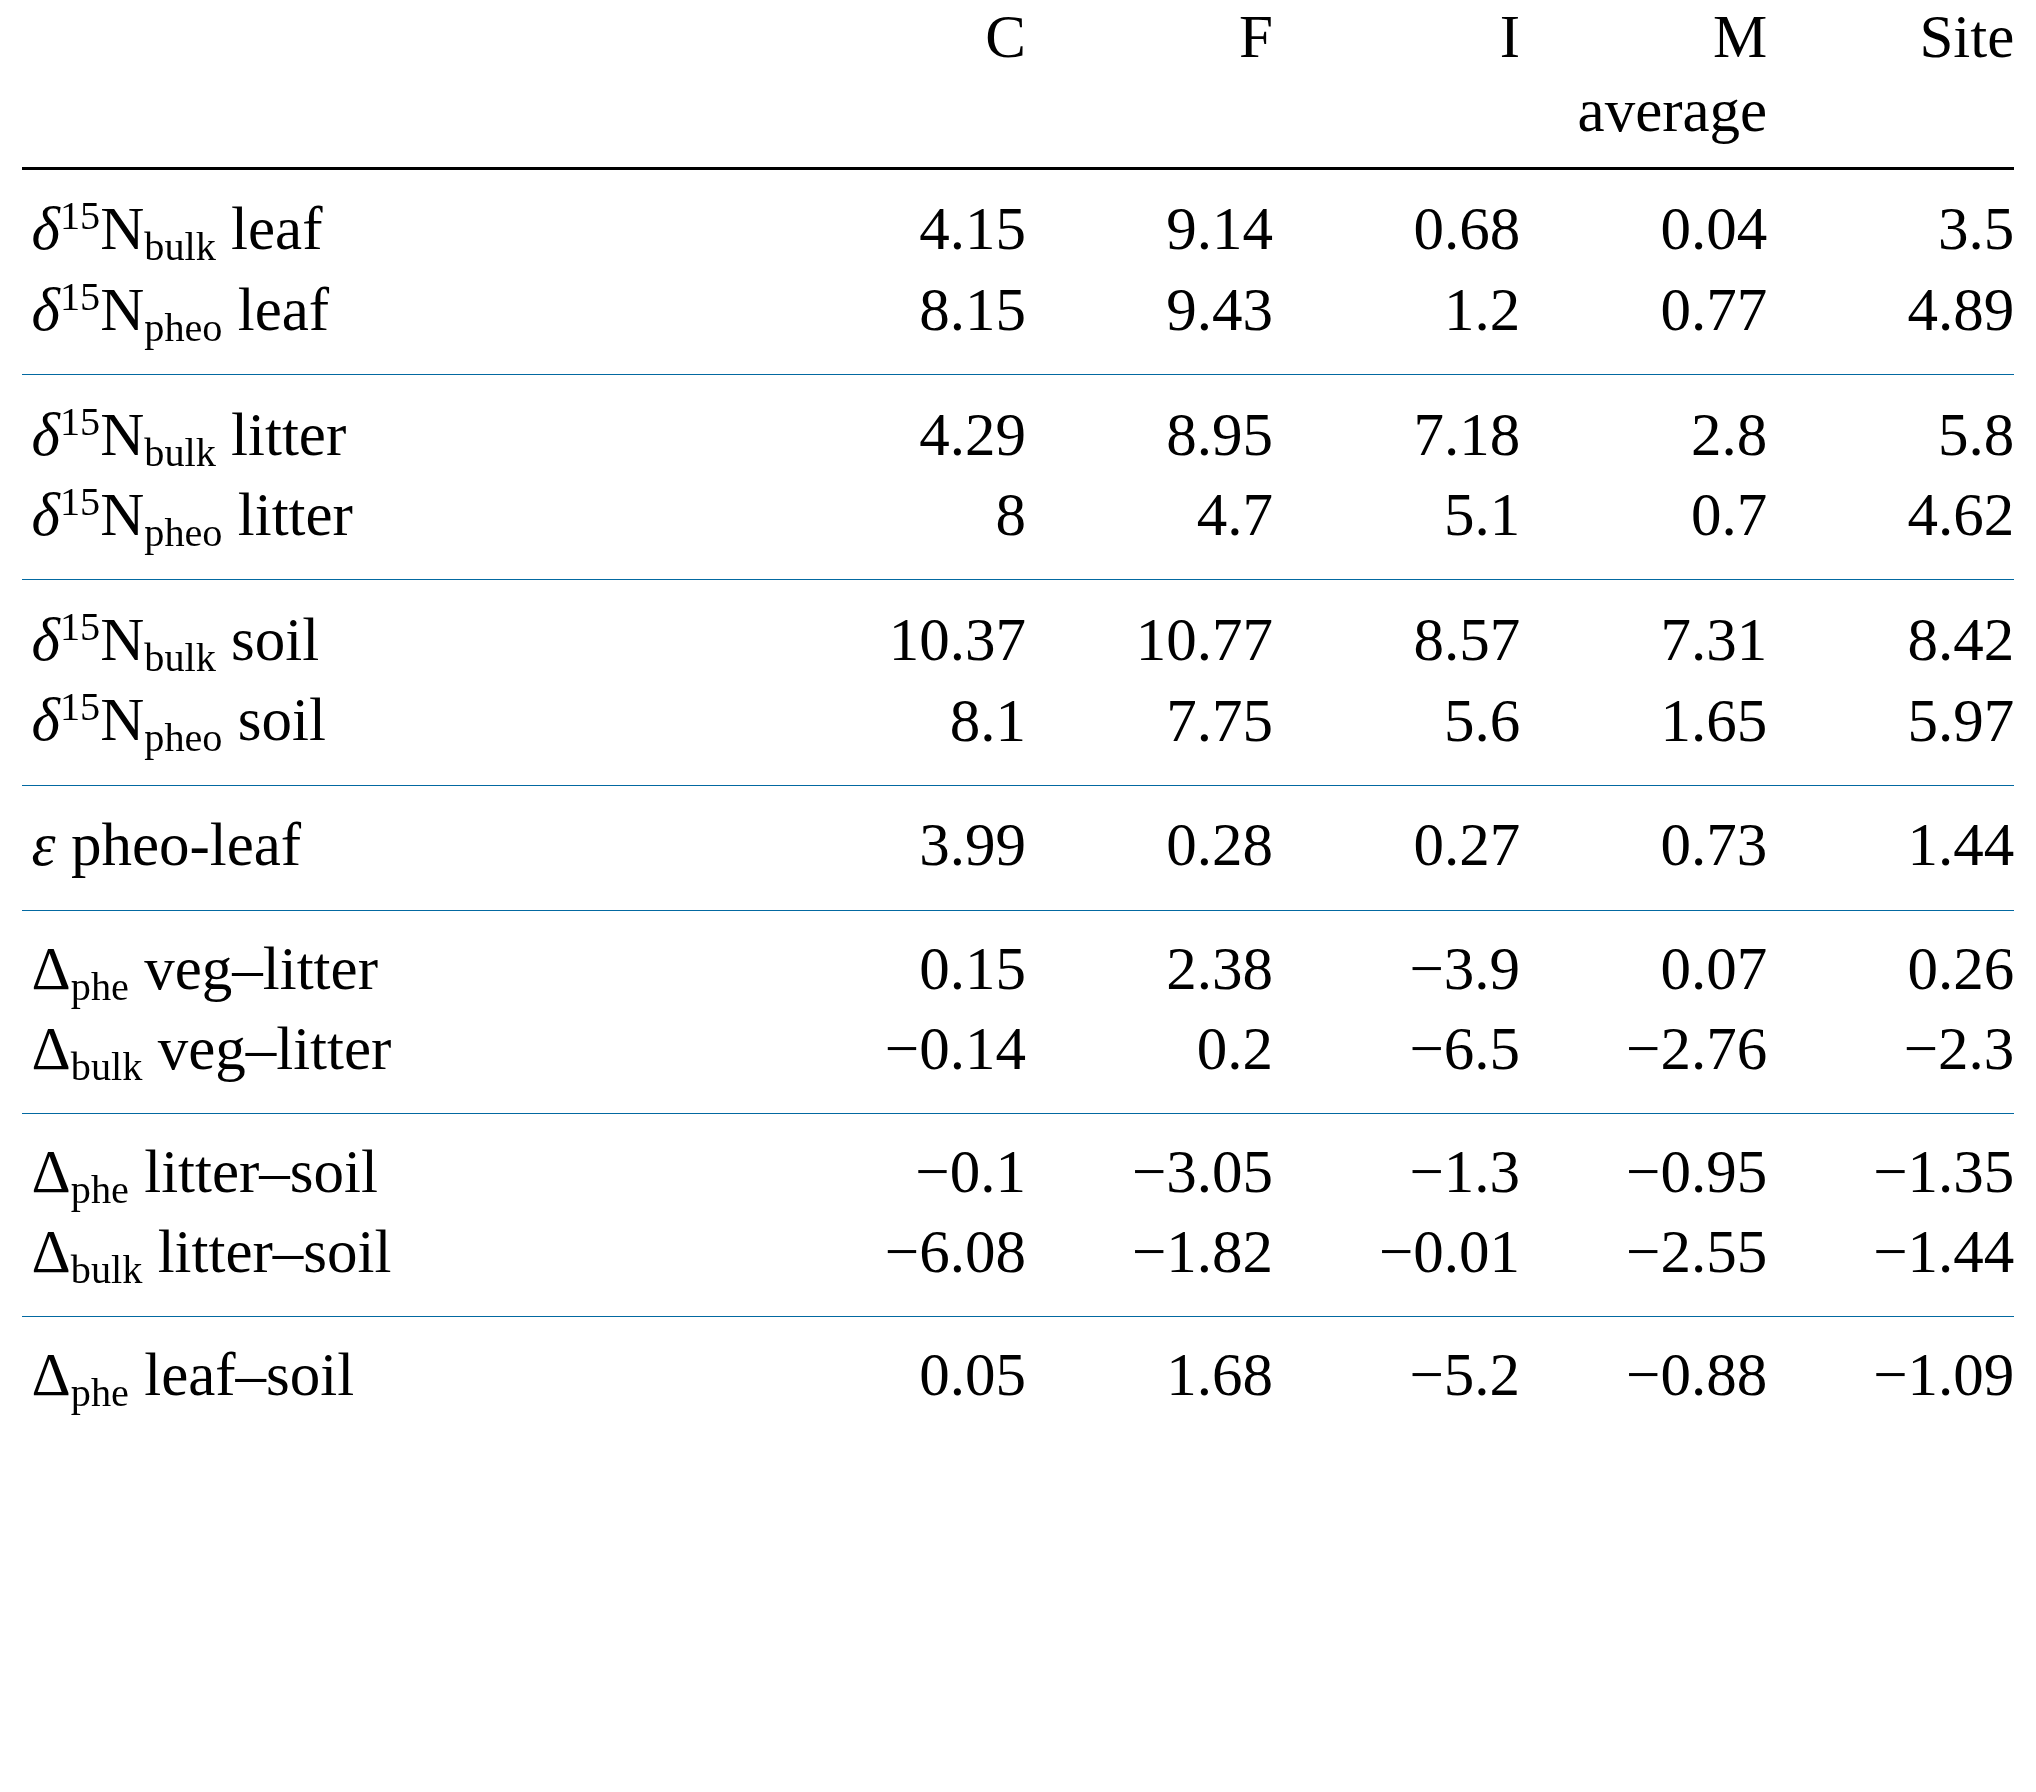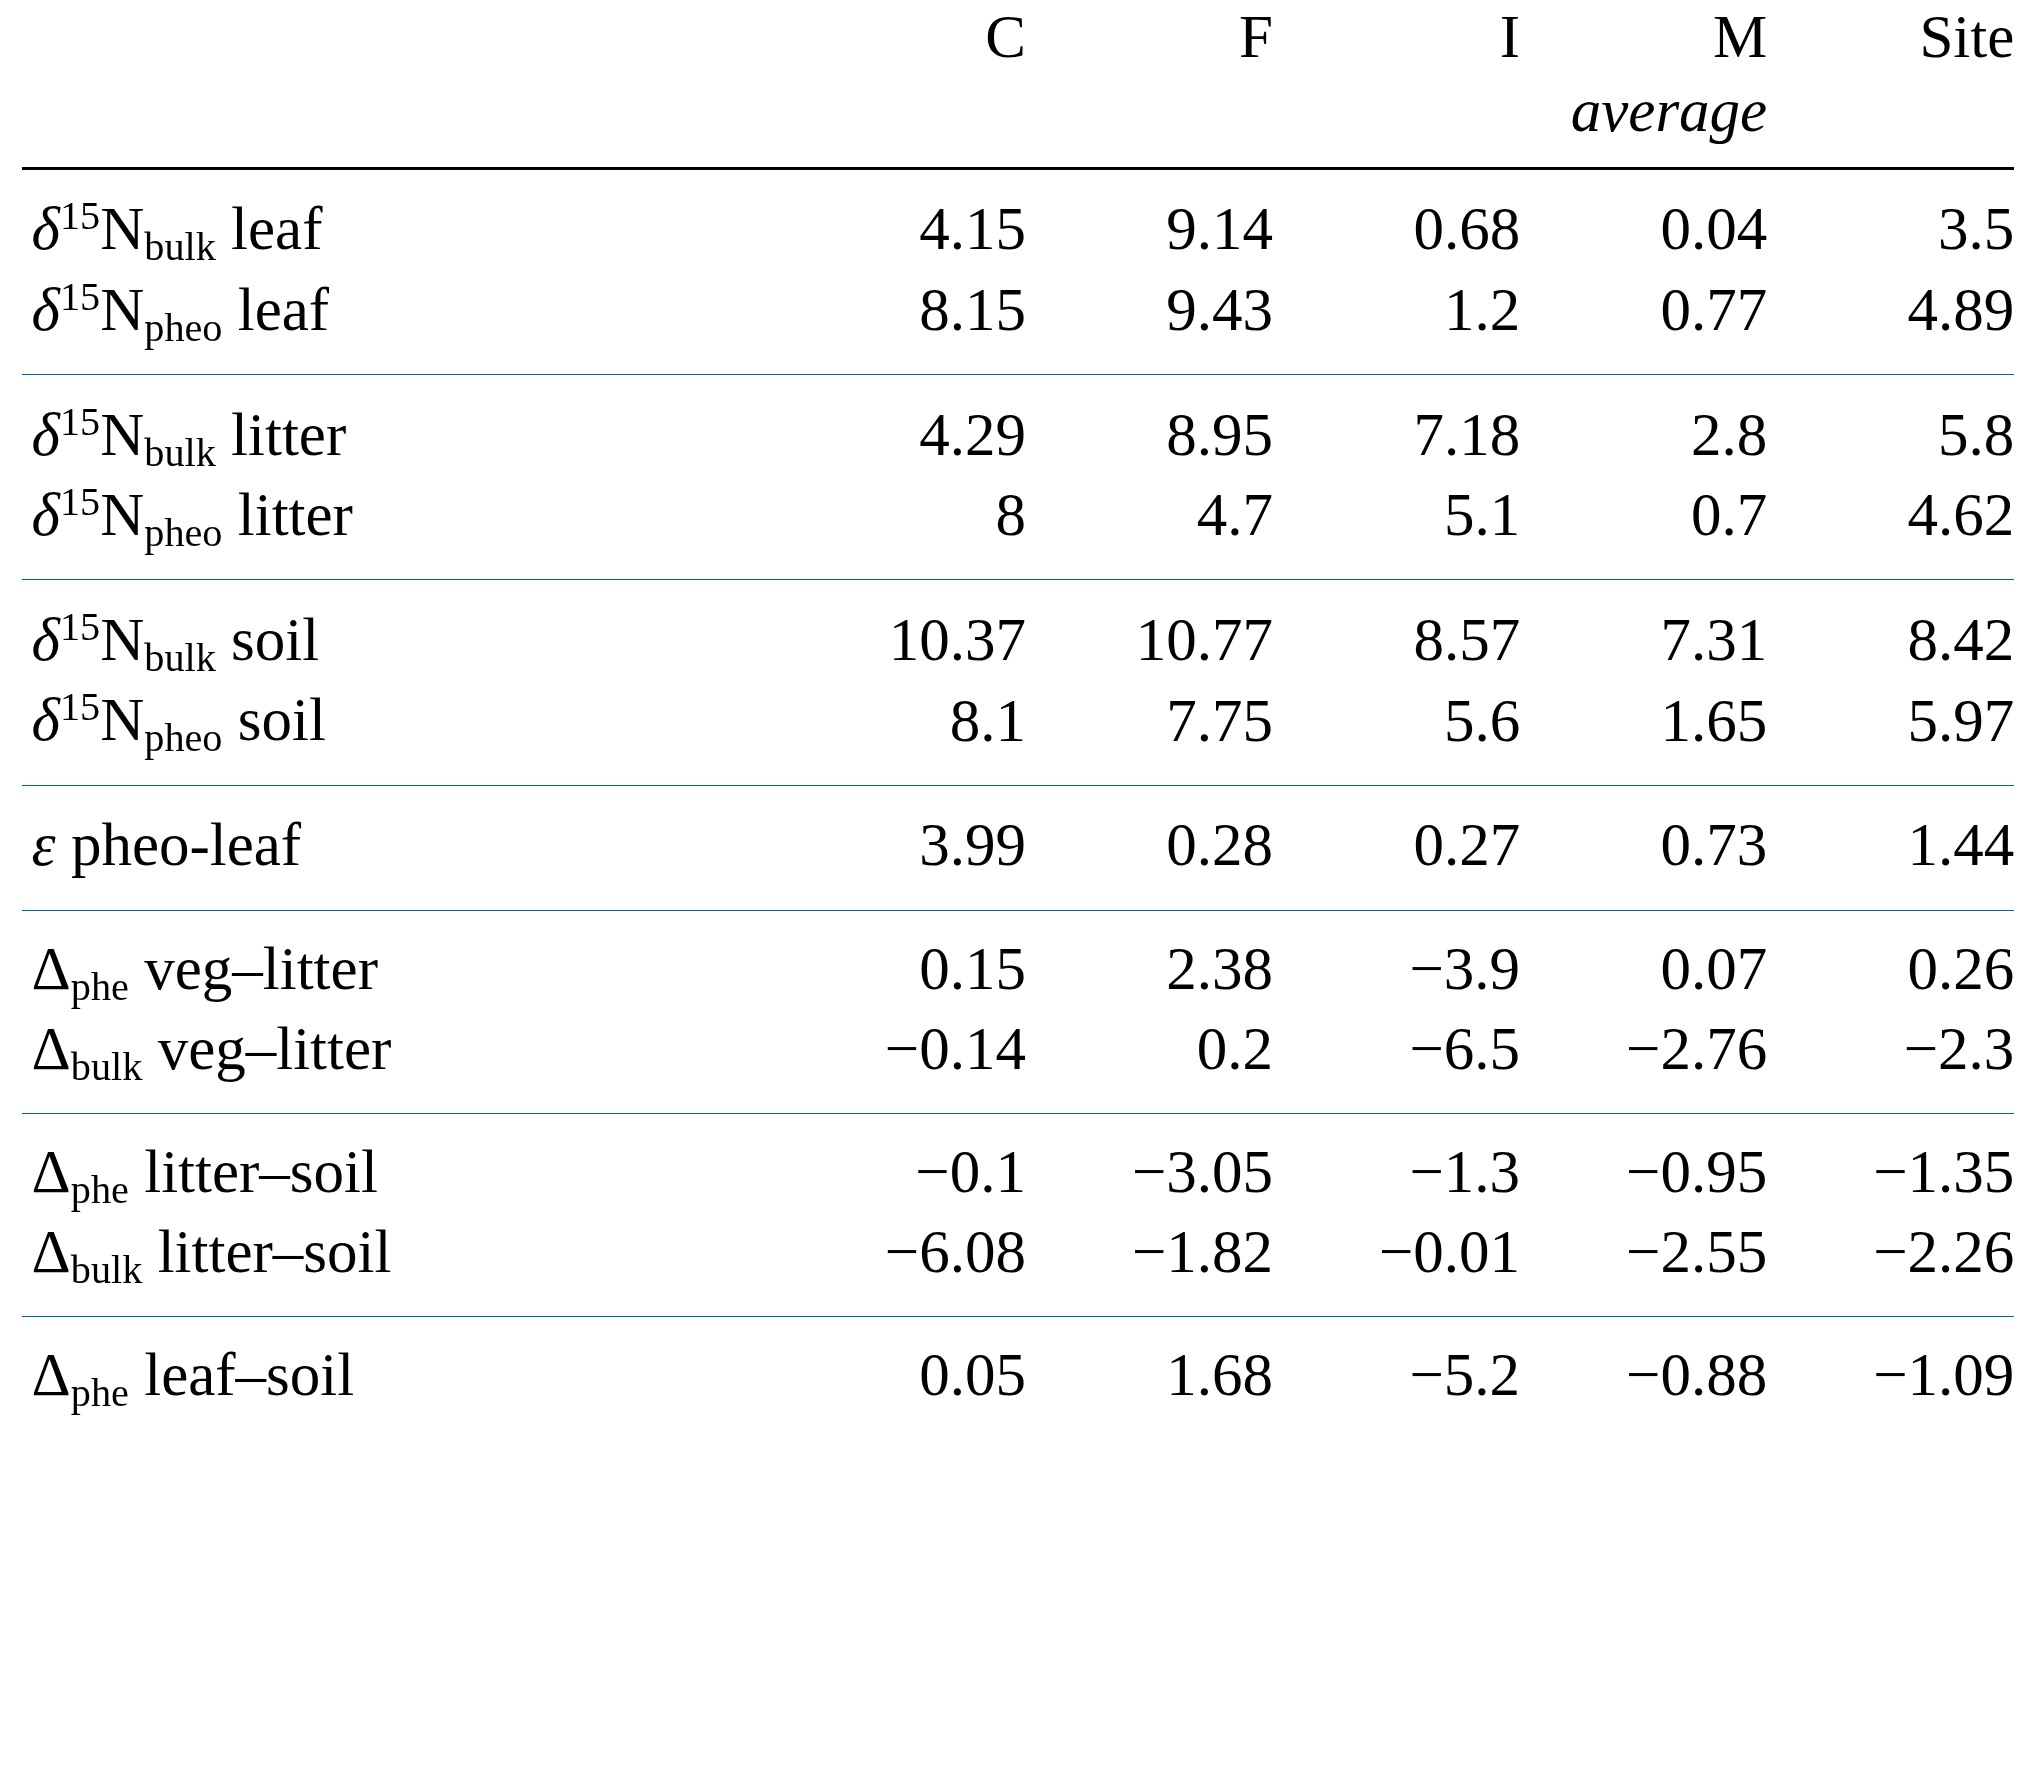--- a/index.html
+++ b/index.html
@@ -36,21 +36,20 @@
   
   thead th {
     text-align: right;
     padding: 13.8px 17.7px 5.9px 0;
     font-size: 61px;
   }
   thead th.lbl { text-align: left; }
   thead tr.second th {
     padding-top: 0;
     padding-bottom: 17.7px;
-    font-style: italic;
   }
   .rule-thick { border-bottom: 3.9px solid #000; }
   tbody td {
     text-align: right;
     padding: 8.9px 17.7px 8.9px 0;
     white-space: nowrap;
   }
   tbody td.lbl {
     text-align: left;
     padding-left: 9.9px;
@@ -220,21 +219,21 @@
         <td>−1.35</td>
       </tr>
       <tr class="group-end">
         <td class="lbl">
           <span>Δ</span><span class="sub">bulk</span><span> litter–soil</span>
         </td>
         <td>−6.08</td>
         <td>−1.82</td>
         <td>−0.01</td>
         <td>−2.55</td>
-        <td>−2.26</td>
+        <td>−1.44</td>
       </tr>
     </tbody>
 
     <tbody>
       <tr class="group-start">
         <td class="lbl">
           <span>Δ</span><span class="sub">phe</span><span> leaf–soil</span>
         </td>
         <td>0.05</td>
         <td>1.68</td>

